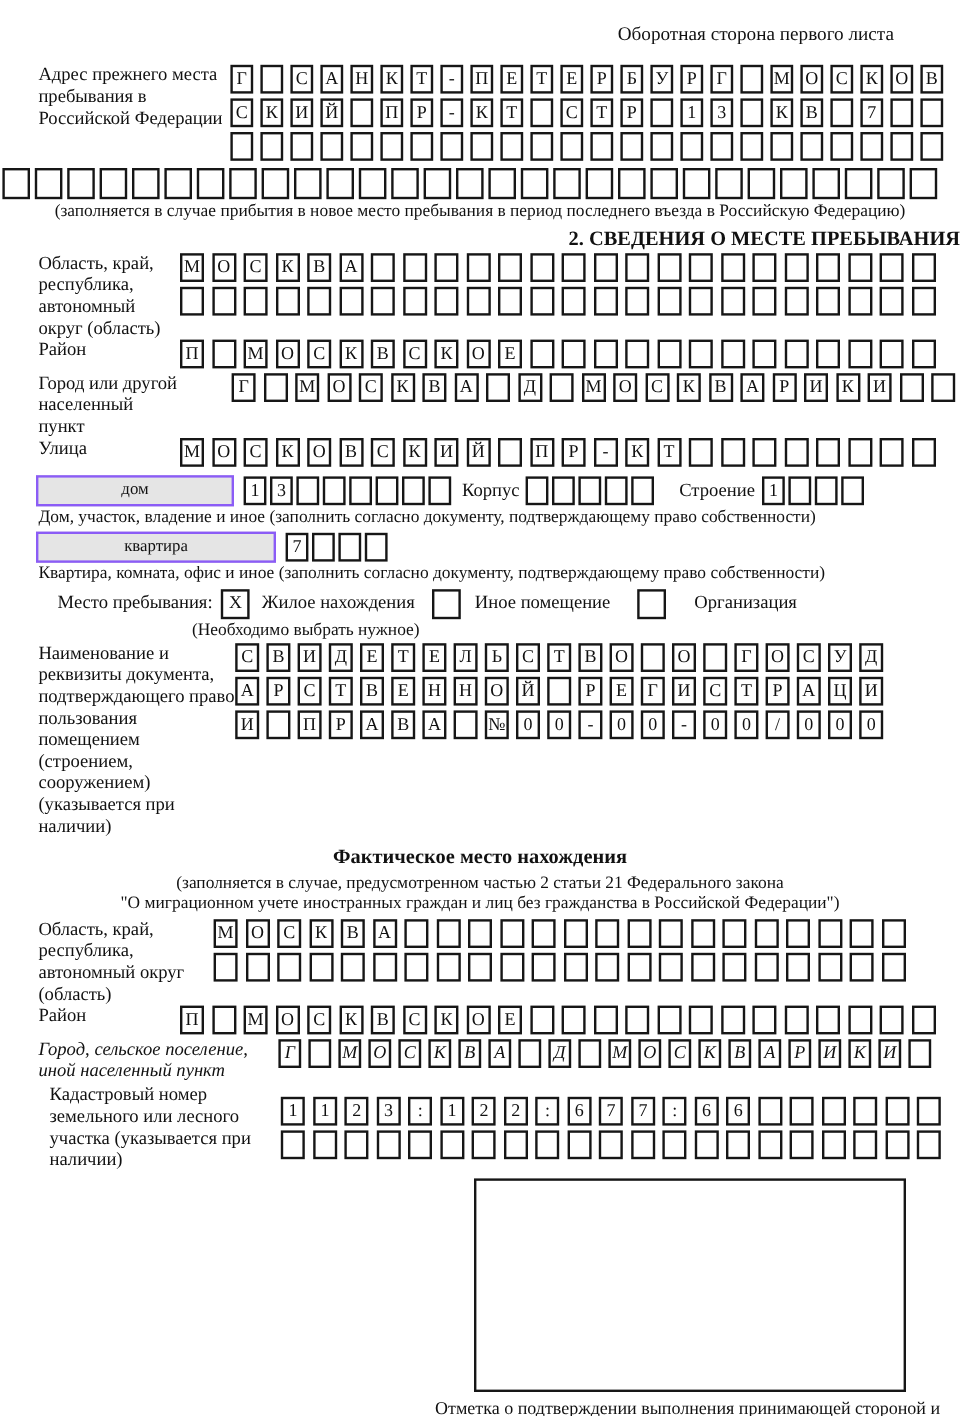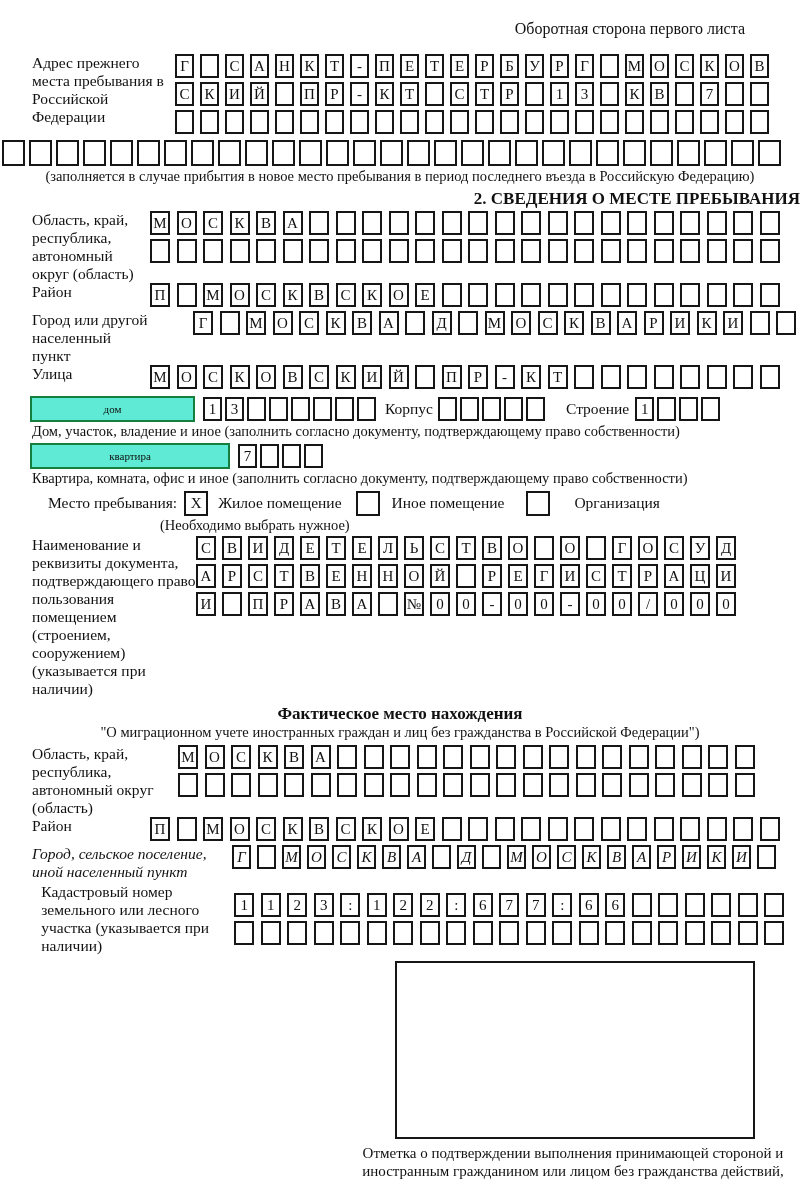--- a/index.html
+++ b/index.html
@@ -24,44 +24,44 @@
   .cells-top .cell{width:19px;margin-right:6px;}
   .cells-full{margin-left:2px;margin-top:2px;}
   .cells-full .cell{width:23px;height:26px;margin-right:4px;}
   .cells-tight .cell{width:19px;margin-right:3px;}
   .cells-doc .cell{margin-right:6px;}
   .cells-narrow .cell{width:19px;margin-right:6px;}
   .caption{font-size:14.5px;line-height:17px;}
   .caption-center{text-align:center;}
   .sec-title{font-size:17px;font-weight:bold;text-align:center;height:20px;line-height:20px;}
   .labelbox{
-    box-sizing:border-box;border:2px solid #15803d;height:26px;
+    box-sizing:border-box;border:2px solid #8b5cf6;height:26px;
     display:inline-flex;align-items:center;justify-content:center;
-    font-size:11px;flex:none;background:#5eead4;
+    font-size:14px;flex:none;background:#e5e5e5;
   }
   .checkbox{
     box-sizing:border-box;border:2px solid #161616;width:24px;height:25px;
     display:inline-flex;align-items:center;justify-content:center;
     font-size:15px;flex:none;background:#fff;
   }
   .inlinegap{flex:none;}
   .stamp-box{box-sizing:border-box;border:2px solid #161616;width:360px;height:178px;margin-left:395px;background:#fff;}
   .stamp-caption{width:430px;margin-left:358px;text-align:center;font-size:15px;line-height:18px;margin-top:5px;}
   .mt2{margin-top:2px;} .mt4{margin-top:4px;} .mt6{margin-top:6px;}
   .mb2{margin-bottom:2px;text-align:right;} .mb4{margin-bottom:4px;}
 </style>
 </head>
 <body>
 
 <div class="page">
 
   <div class="corner">Оборотная сторона первого листа</div>
 
   <div class="row">
-    <div class="label" style="width:175px;">Адрес прежнего места пребывания в Российской Федерации</div>
+    <div class="label" style="width:192px;">Адрес прежнего места пребывания в Российской Федерации</div>
     <div class="cells-col">
       <div class="cells cells-top">
           <span class="cell">Г</span>
           <span class="cell"></span>
           <span class="cell">С</span>
           <span class="cell">А</span>
           <span class="cell">Н</span>
           <span class="cell">К</span>
           <span class="cell">Т</span>
           <span class="cell">-</span>
@@ -366,21 +366,21 @@
         <span class="cell"></span>
       </div>
   </div>
   <div class="caption" style="padding-left:32px;">Квартира, комната, офис и иное (заполнить согласно документу, подтверждающему право собственности)</div>
 
   <div class="row mt2" style="height:28px;align-items:center;">
     <div class="label" style="padding-left:48px;">Место пребывания:</div>
     <div class="inlinegap" style="width:7px;"></div>
     <div class="checkbox">X</div>
     <div class="inlinegap" style="width:10px;"></div>
-    <div class="label" style="padding-left:0;">Жилое помещение</div>
+    <div class="label" style="padding-left:0;">Жилое нахождения</div>
     <div class="inlinegap" style="width:14px;"></div>
     <div class="checkbox"></div>
     <div class="inlinegap" style="width:12px;"></div>
     <div class="label" style="padding-left:0;">Иное помещение</div>
     <div class="inlinegap" style="width:22px;"></div>
     <div class="checkbox"></div>
     <div class="inlinegap" style="width:24px;"></div>
     <div class="label" style="padding-left:0;">Организация</div>
   </div>
   <div class="caption" style="padding-left:160px;">(Необходимо выбрать нужное)</div>
@@ -454,20 +454,21 @@
           <span class="cell">0</span>
           <span class="cell">/</span>
           <span class="cell">0</span>
           <span class="cell">0</span>
           <span class="cell">0</span>
         </div>
     </div>
   </div>
 
   <div class="sec-title mt6">Фактическое место нахождения</div>
+  <div class="caption caption-center mt4">(заполняется в случае, предусмотренном частью 2 статьи 21 Федерального закона</div>
   <div class="caption caption-center">"О миграционном учете иностранных граждан и лиц без гражданства в Российской Федерации")</div>
 
   <div class="row mt4" style="min-height:72px;">
     <div class="label" style="width:178px;">Область, край, республика, автономный округ (область)</div>
     <div class="cells-col">
       <div class="cells">
           <span class="cell">М</span>
           <span class="cell">О</span>
           <span class="cell">С</span>
           <span class="cell">К</span>

